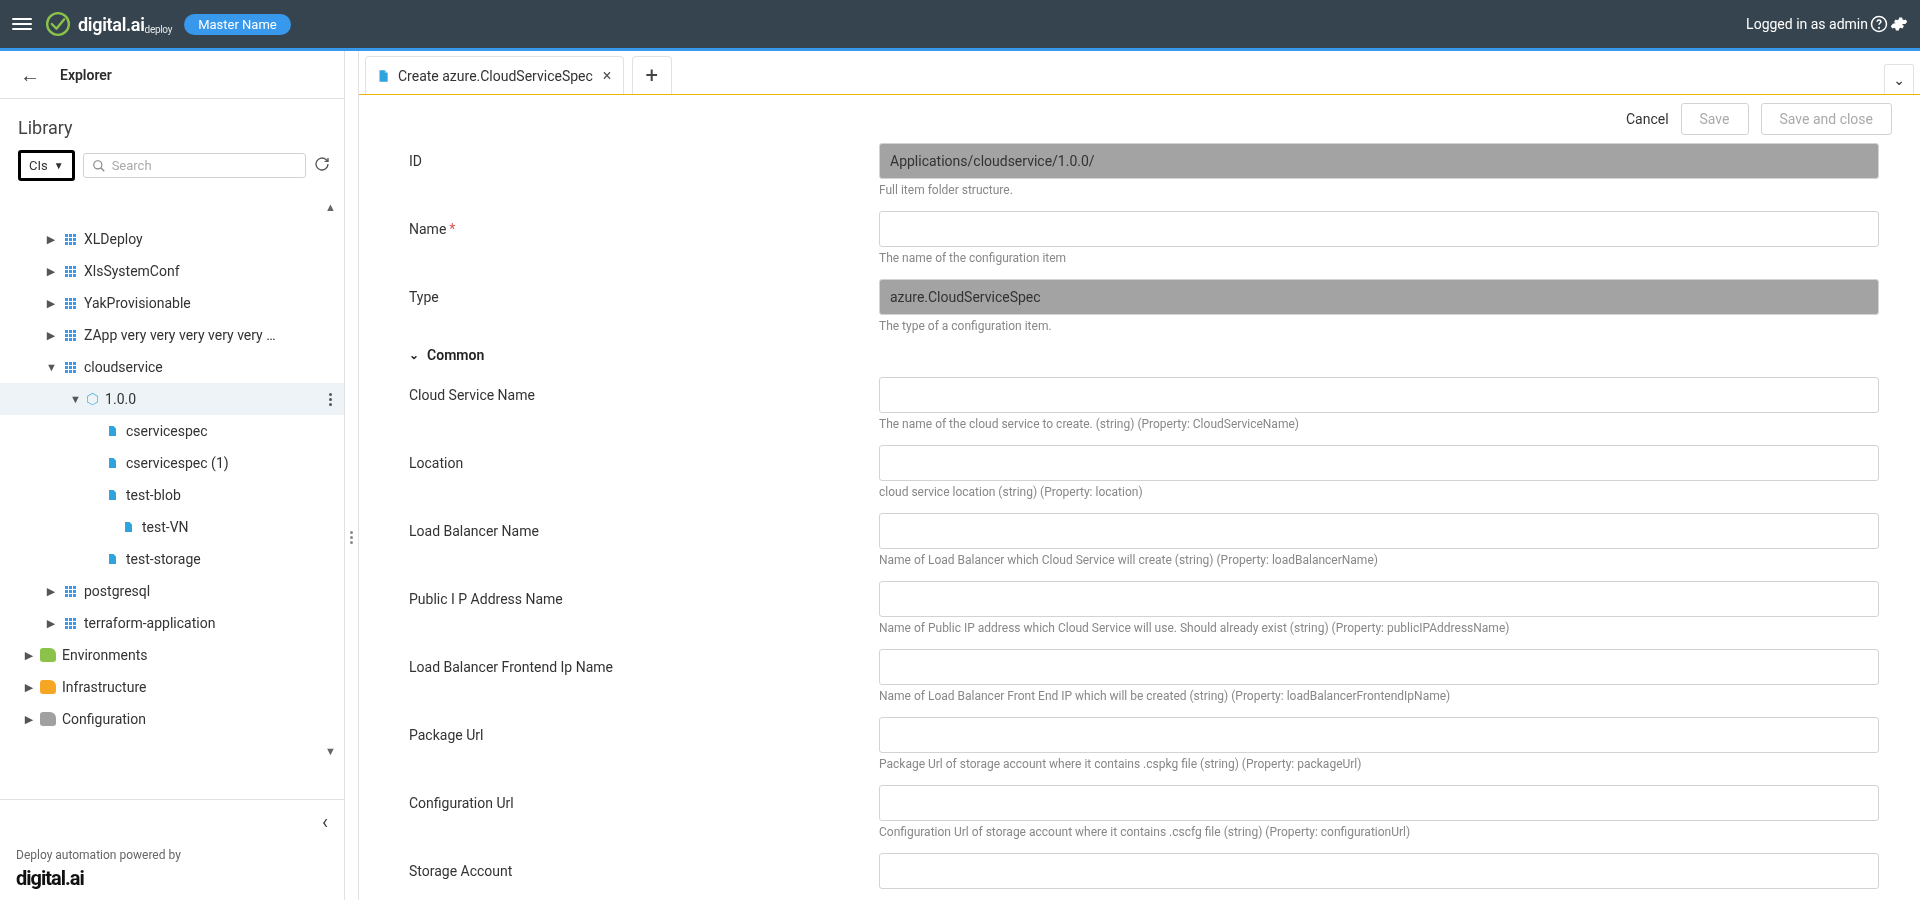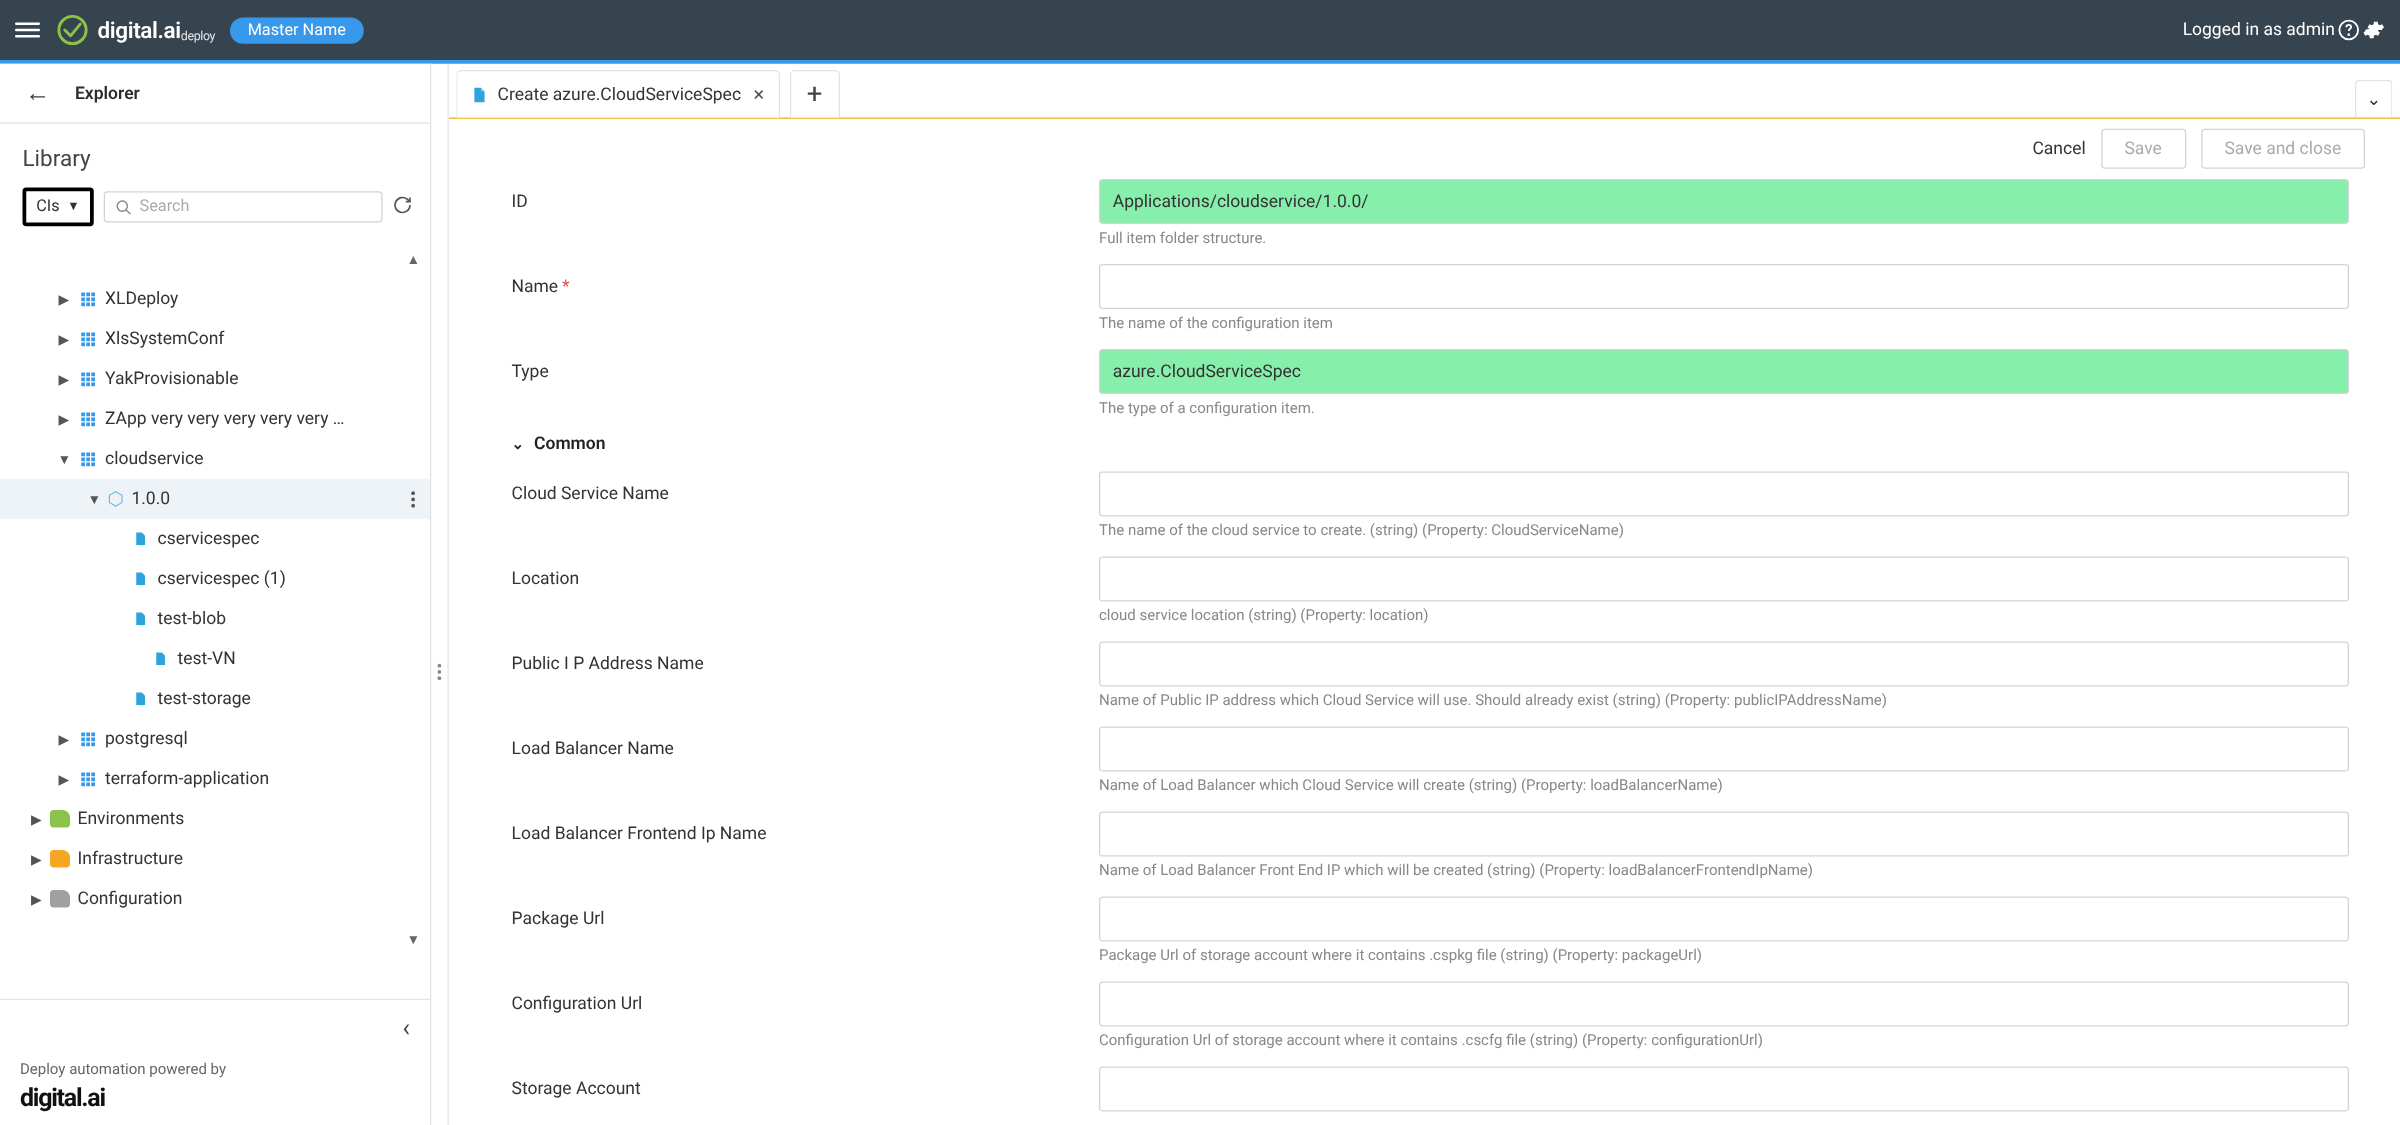--- a/index.html
+++ b/index.html
@@ -58,21 +58,21 @@
   .tab-chevron{ margin-left:auto; border:1px solid #e2e2e2; height:30px; width:30px; display:flex; align-items:center; justify-content:center; border-bottom:none; border-radius:3px 3px 0 0; margin-right:6px; cursor:pointer; font-size:14px; color:#333;}
   .actionbar { height:48px; display:flex; align-items:center; justify-content:flex-end; gap:12px; padding:0 28px 0 0;}
   .link-btn { color:#333; font-size:14px; cursor:pointer;}
   .btn { border:1px solid #d3d3d3; background:#fff; color:#aaa; padding:7px 18px; border-radius:3px; font-size:14px; cursor:default;}
   .form-area{ flex:1; overflow:auto; padding:0 28px 30px 50px;}
   .field-row{ display:flex; align-items:flex-start; gap:20px; margin-bottom:14px;}
   .field-label{ width:450px; padding-top:10px; font-size:14px; color:#333;}
   .field-label .req{color:#d9534f; margin-left:3px;}
   .field-body{ flex:1; max-width:1000px;}
   .field-body input{ width:100%; border:1px solid #d3d3d3; border-radius:3px; padding:9px 10px; font-size:14px; color:#333; }
-  .field-body input[readonly]{ background:#86efac;}
+  .field-body input[readonly]{ background:#a3a3a3;}
   .help{ font-size:12px; color:#888; margin-top:4px;}
   .section-head{ display:flex; align-items:center; gap:8px; font-size:14px; font-weight:600; color:#222; margin:10px 0 14px 0; cursor:pointer;}
   .section-head .chev{font-size:12px;}
   ::placeholder{color:#aaa;}
 </style>
 </head>
 <body>
 
 <div class="topbar">
   <div class="hamburger">
@@ -397,28 +397,28 @@
       <div id="dyn-fields">
           <div class="field-row">
             <div class="field-label">Cloud Service Name</div>
             <div class="field-body"><input style=""><div class="help">The name of the cloud service to create.  (string) (Property: CloudServiceName)</div></div>
           </div>
           <div class="field-row">
             <div class="field-label">Location</div>
             <div class="field-body"><input style=""><div class="help">cloud service location (string) (Property: location)</div></div>
           </div>
           <div class="field-row">
+            <div class="field-label">Load Balancer Name</div>
+            <div class="field-body"><input style=""><div class="help">Name of Load Balancer which Cloud Service will create (string) (Property: loadBalancerName)</div></div>
+          </div>
+          <div class="field-row">
             <div class="field-label">Public I P Address Name</div>
             <div class="field-body"><input style=""><div class="help">Name of Public IP address which Cloud Service will use. Should already exist (string) (Property: publicIPAddressName)</div></div>
           </div>
           <div class="field-row">
-            <div class="field-label">Load Balancer Name</div>
-            <div class="field-body"><input style=""><div class="help">Name of Load Balancer which Cloud Service will create (string) (Property: loadBalancerName)</div></div>
-          </div>
-          <div class="field-row">
             <div class="field-label">Load Balancer Frontend Ip Name</div>
             <div class="field-body"><input style=""><div class="help">Name of Load Balancer Front End IP which will be created (string) (Property: loadBalancerFrontendIpName)</div></div>
           </div>
           <div class="field-row">
             <div class="field-label">Package Url</div>
             <div class="field-body"><input style=""><div class="help">Package Url of storage account where it contains .cspkg file (string) (Property: packageUrl)</div></div>
           </div>
           <div class="field-row">
             <div class="field-label">Configuration Url</div>
             <div class="field-body"><input style=""><div class="help">Configuration Url of storage account where it contains .cscfg file (string) (Property: configurationUrl)</div></div>

